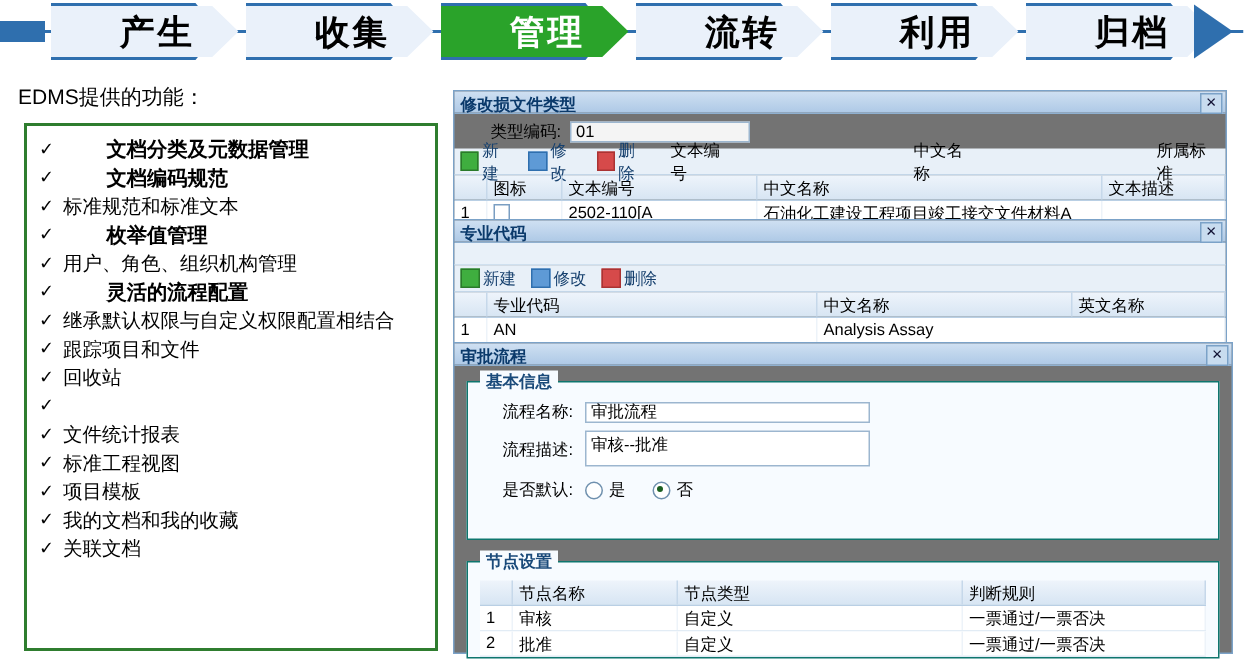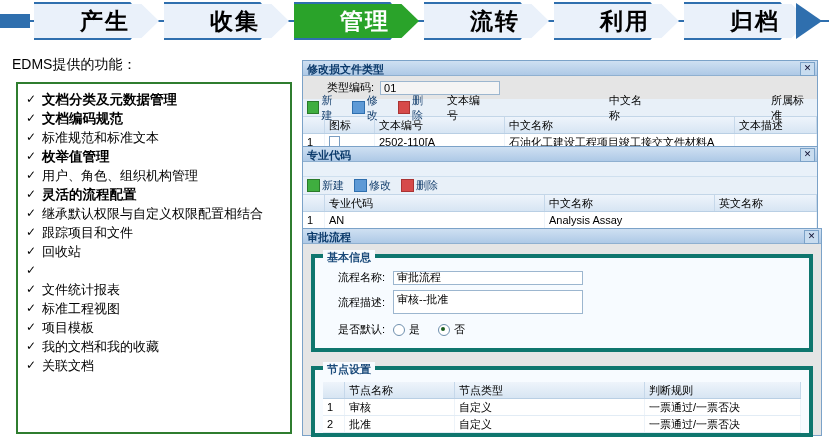--- a/index.html
+++ b/index.html
@@ -18,24 +18,24 @@
   .chev-inner.active{background:#2aa32a;}
   .hline{position:absolute;left:0;top:20px;width:829px;height:2px;background:#2f6fae;z-index:-1;}
 
   
   .left-title{position:absolute;left:12px;top:56px;font-size:14px;}
   .feature-box{position:absolute;left:16px;top:82px;width:272px;height:348px;border:2px solid #2f7d2f;background:#ffffff;}
   .feature-list{margin:0;padding:6px 4px 0 4px;list-style:none;}
   .feature-list li{display:flex;align-items:flex-start;font-size:13px;line-height:17px;padding:1px 0 1px 4px;}
   .feature-list li .ck{width:16px;flex:0 0 16px;color:#000;font-size:12px;}
   .feature-list li .txt{flex:1;}
-  .feature-list li.bold .txt{font-weight:bold;font-size:13.5px;}
-
-  
-  .win{position:absolute;border:1px solid #7ba2c8;background:#e5e5e5;box-sizing:border-box;}
+  .feature-list li.bold .txt{font-weight:bold;font-size:13.5px;margin-left:29px;}
+
+  
+  .win{position:absolute;border:1px solid #7ba2c8;background:#737373;box-sizing:border-box;}
   .win-title{height:15px;background:linear-gradient(to bottom,#cfe0f2,#aec9e6);border-bottom:1px solid #8fb0d0;
              font-size:11px;font-weight:bold;color:#0b3a6b;padding:1px 2px 0 4px;box-sizing:border-box;position:relative;}
   .win-close{position:absolute;right:2px;top:1px;width:13px;height:12px;background:#c8dcef;border:1px solid #7ba2c8;
              font-size:9px;line-height:10px;text-align:center;color:#113; font-weight:bold;cursor:pointer;}
   .toolbar{height:18px;background:#e8f0f8;border-bottom:1px solid #c3d6e8;display:flex;align-items:center;gap:10px;padding:0 4px;box-sizing:border-box;}
   .tb-btn{display:flex;align-items:center;gap:2px;font-size:11px;color:#16406e;cursor:pointer;}
   .tb-ico{width:11px;height:11px;display:inline-block;border:1px solid #2f6fae;background:#ffffff;position:relative;}
   .tb-ico.green{background:#3fae3f;border-color:#2a7a2a;}
   .tb-ico.blue{background:#5e9ad6;border-color:#2f6fae;}
   .tb-ico.red{background:#d64a4a;border-color:#a33;}
@@ -50,21 +50,21 @@
   
   #win-filetype{left:302px;top:60px;width:516px;height:86px;}
   #win-filetype .body{padding:4px 6px 0 6px;}
   .row-inline{display:flex;align-items:center;gap:6px;margin-bottom:4px;}
 
   
   #win-major{left:302px;top:146px;width:516px;height:86px;}
 
   
   #win-flow{left:302px;top:228px;width:520px;height:208px;}
-  .group{position:relative;border:4px solid #0f766e;margin:10px 8px 3px 8px;padding:12px 8px 6px 8px;background:#f7fbff;}
+  .group{position:relative;border:1px solid #0f766e;margin:10px 8px 3px 8px;padding:12px 8px 20px 8px;background:#f7fbff;}
   .group-title{position:absolute;top:-8px;left:8px;background:#f7fbff;padding:0 4px;font-size:11px;font-weight:bold;color:#1a4a7a;}
   .form-row{display:flex;align-items:center;margin-bottom:5px;font-size:11px;}
   .form-row .k{width:62px;text-align:right;margin-right:8px;}
   .radio{display:inline-flex;align-items:center;margin-right:18px;font-size:11px;}
   .radio i{width:10px;height:10px;border:1px solid #6f90ae;border-radius:50%;background:#fff;display:inline-block;margin-right:4px;position:relative;}
   .radio.sel i:after{content:"";position:absolute;left:2px;top:2px;width:4px;height:4px;border-radius:50%;background:#1b5e20;}
   .tabsrow{display:flex;gap:0;font-size:11px;border-bottom:1px solid #b9cfe4;margin-bottom:0;}
   .tabsrow .tab{padding:2px 8px;border:1px solid #c3d6e8;border-bottom:none;background:#eaf2fa;margin-right:2px;cursor:pointer;}
 </style>
 </head>

